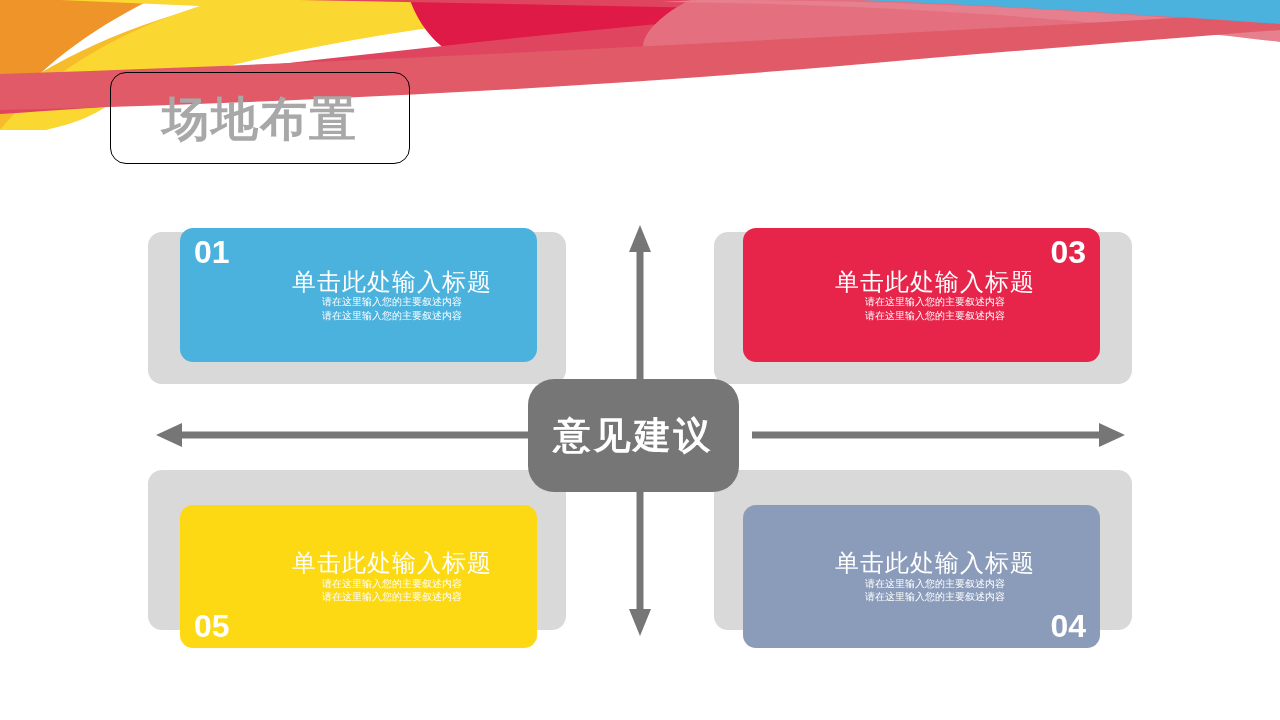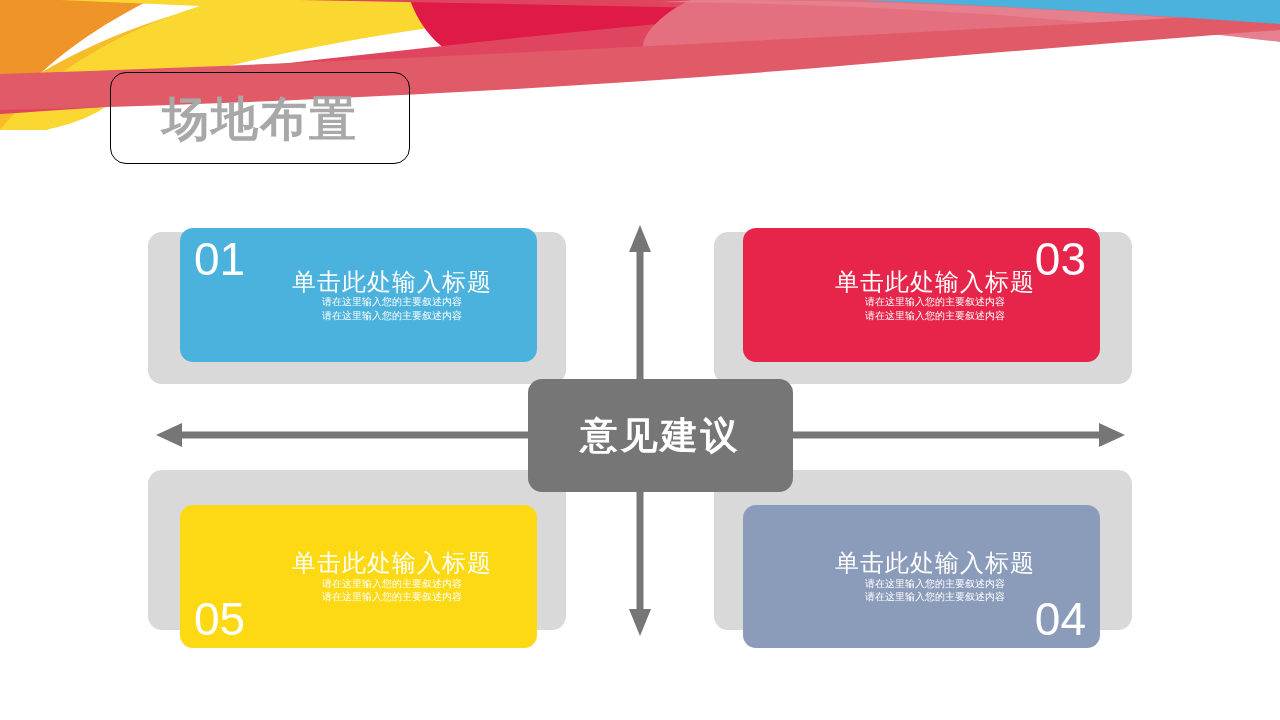--- a/index.html
+++ b/index.html
@@ -46,21 +46,21 @@
   }
   .card-title {
     font-size: 24px; color: #ffffff; line-height: 1.15;
     letter-spacing: 1px; white-space: nowrap; text-align: right;
   }
   .card-line {
     font-size: 10px; color: #ffffff; line-height: 1.35;
     white-space: nowrap;
   }
   .card-num {
-    position: absolute; font-size: 46px; font-weight: normal;
+    position: absolute; font-size: 32px; font-weight: bold;
     color: #ffffff; line-height: 1;
   }
 
   #card-01 { left: 180px; top: 228px; width: 357px; height: 134px; background: #4bb2dd; }
   #card-01 .card-num { left: 14px; top: 8px; }
   #card-01 .card-body { align-items: center; width: 250px; right: 20px; }
 
   #card-03 { left: 743px; top: 228px; width: 357px; height: 134px; background: #e72449; }
   #card-03 .card-num { right: 14px; top: 8px; }
   #card-03 .card-body { align-items: center; width: 250px; right: 40px; }
@@ -69,22 +69,22 @@
   #card-02 .card-num { left: 14px; bottom: 6px; }
   #card-02 .card-body { align-items: center; width: 250px; right: 20px; }
 
   #card-04 { left: 743px; top: 505px; width: 357px; height: 143px; background: #8b9cbb; }
   #card-04 .card-num { right: 14px; bottom: 6px; }
   #card-04 .card-body { align-items: center; width: 250px; right: 40px; }
 
   
   #hub {
     position: absolute; left: 528px; top: 379px;
-    width: 265px; height: 113px;
-    background: #767676; border-radius: 14px;
+    width: 211px; height: 113px;
+    background: #767676; border-radius: 26px;
     display: flex; align-items: center; justify-content: center;
     z-index: 6;
   }
   #hub-text {
     font-size: 37px; font-weight: bold; color: #ffffff; letter-spacing: 3px;
   }
 
   
   #arrows { position: absolute; left: 0; top: 0; width: 1280px; height: 720px; z-index: 5; }
 </style>

